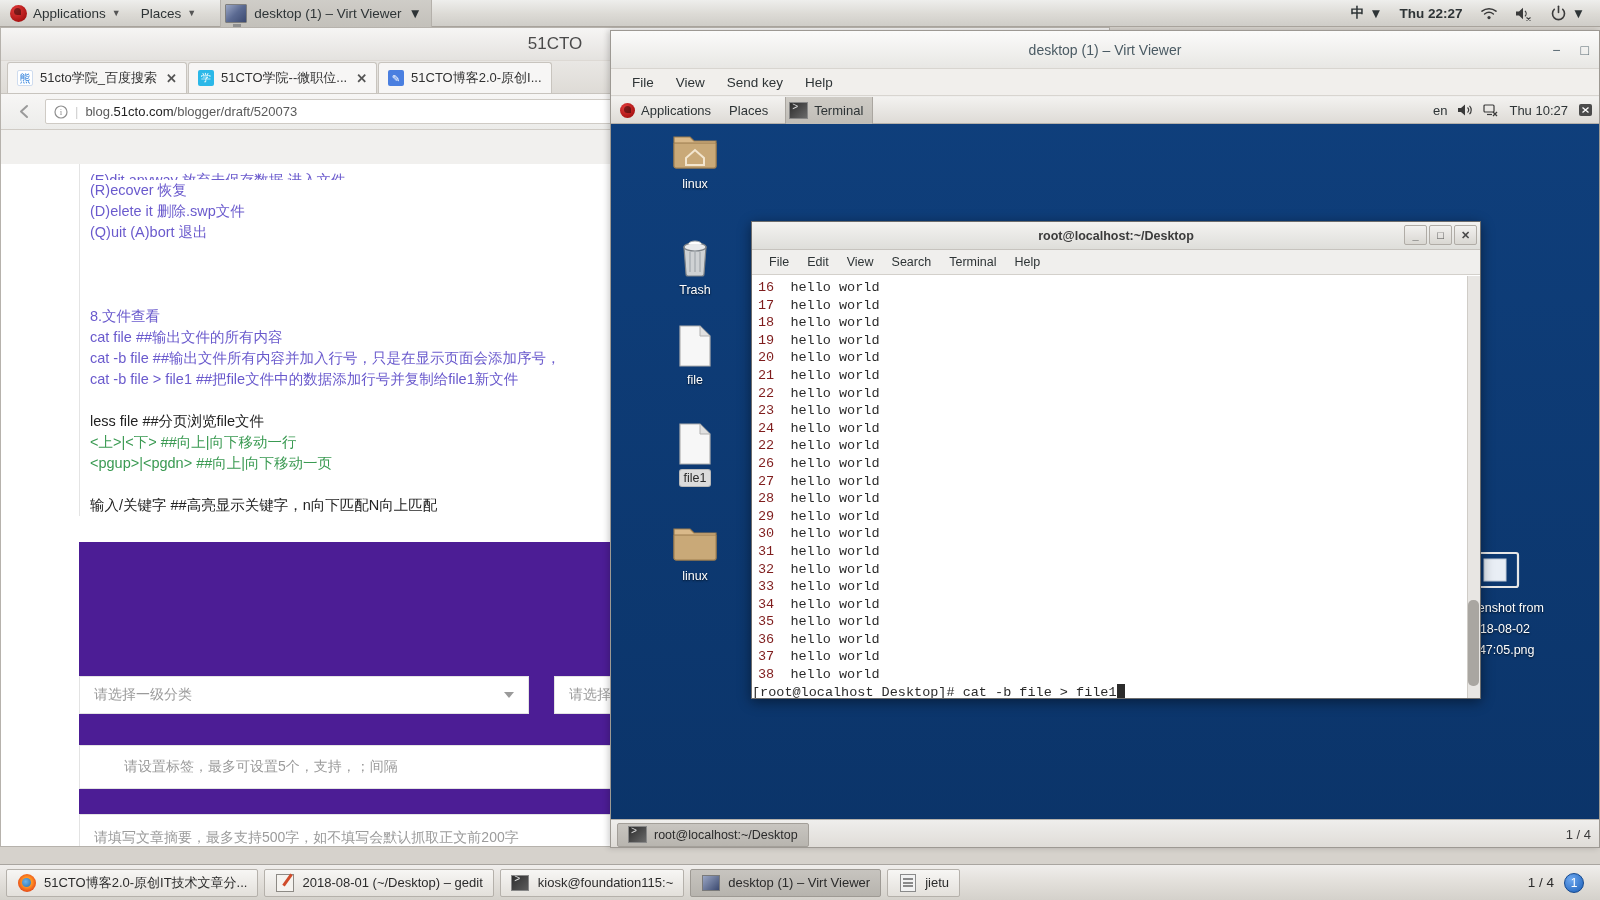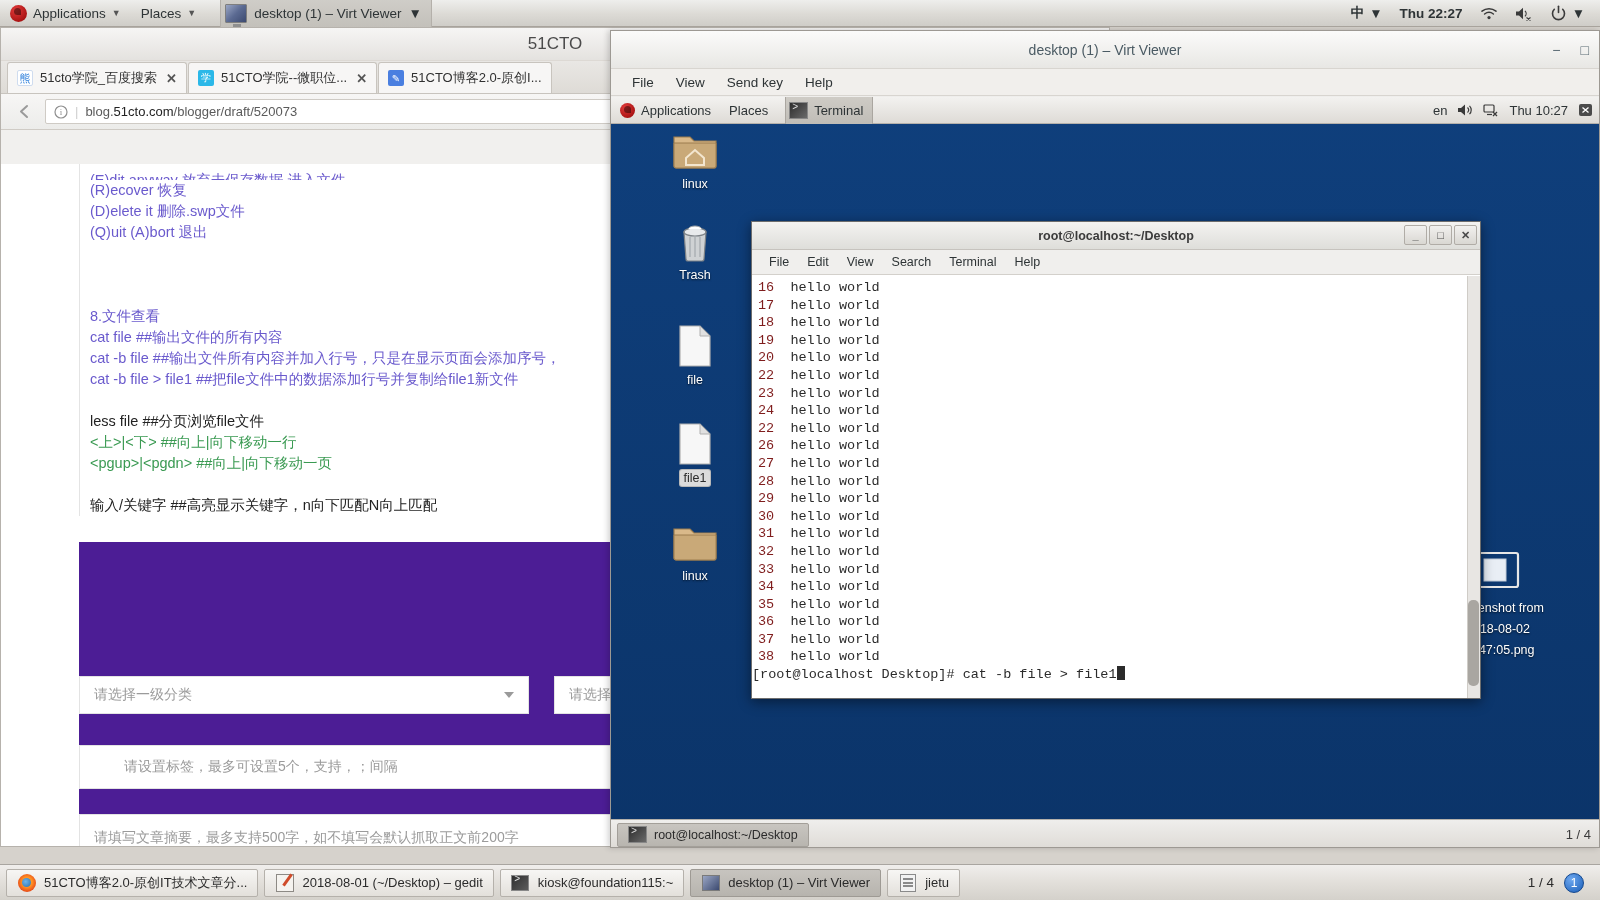--- a/index.html
+++ b/index.html
@@ -401,21 +401,21 @@
       <div class="glyph">
         <svg class="ico" width="46" height="38" viewBox="0 0 46 38">
           <path d="M2 6h16l4 4h22v25a2 2 0 01-2 2H4a2 2 0 01-2-2z" fill="#d9b98a" stroke="#9c7c4e" stroke-width="1.2"></path>
           <path d="M2 12h42v23a2 2 0 01-2 2H4a2 2 0 01-2-2z" fill="#c9a978" stroke="#9c7c4e" stroke-width="1"></path>
           <path d="M14 27l9-8 9 8v7H14z" fill="none" stroke="#f3e6cf" stroke-width="2"></path>
         </svg>
       </div>
       <span class="dlabel">linux</span>
     </div>
 
-    <div class="dicon" style="left:48px; top:121px;">
+    <div class="dicon" style="left:48px; top:136px;">
       <div class="glyph">
         <svg class="ico" width="40" height="42" viewBox="0 0 40 42">
           <path d="M9 12h22l-2 27a2 2 0 01-2 2H13a2 2 0 01-2-2z" fill="#cfd2d4" stroke="#7d8287" stroke-width="1.2"></path>
           <ellipse cx="20" cy="12" rx="11" ry="4" fill="#e8eaec" stroke="#7d8287" stroke-width="1.2"></ellipse>
           <path d="M13 9c2-4 12-4 14 0" fill="#fff" stroke="#9aa0a5" stroke-width="1"></path>
           <path d="M15 17v20M20 17v20M25 17v20" stroke="#9aa0a5" stroke-width="1"></path>
         </svg>
       </div>
       <span class="dlabel">Trash</span>
     </div>
@@ -478,20 +478,21 @@
         <span>Search</span>
         <span>Terminal</span>
         <span>Help</span>
       </div>
       <div id="gterm-body">
         <div class="tline"><span class="tnum">16</span><span>  </span><span>hello world</span></div>
         <div class="tline"><span class="tnum">17</span><span>  </span><span>hello world</span></div>
         <div class="tline"><span class="tnum">18</span><span>  </span><span>hello world</span></div>
         <div class="tline"><span class="tnum">19</span><span>  </span><span>hello world</span></div>
         <div class="tline"><span class="tnum">20</span><span>  </span><span>hello world</span></div>
+        <div class="tline"><span class="tnum">21</span><span>  </span><span>hello world</span></div>
         <div class="tline"><span class="tnum">22</span><span>  </span><span>hello world</span></div>
         <div class="tline"><span class="tnum">23</span><span>  </span><span>hello world</span></div>
         <div class="tline"><span class="tnum">24</span><span>  </span><span>hello world</span></div>
         <div class="tline"><span class="tnum">22</span><span>  </span><span>hello world</span></div>
         <div class="tline"><span class="tnum">26</span><span>  </span><span>hello world</span></div>
         <div class="tline"><span class="tnum">27</span><span>  </span><span>hello world</span></div>
         <div class="tline"><span class="tnum">28</span><span>  </span><span>hello world</span></div>
         <div class="tline"><span class="tnum">29</span><span>  </span><span>hello world</span></div>
         <div class="tline"><span class="tnum">30</span><span>  </span><span>hello world</span></div>
         <div class="tline"><span class="tnum">31</span><span>  </span><span>hello world</span></div>

